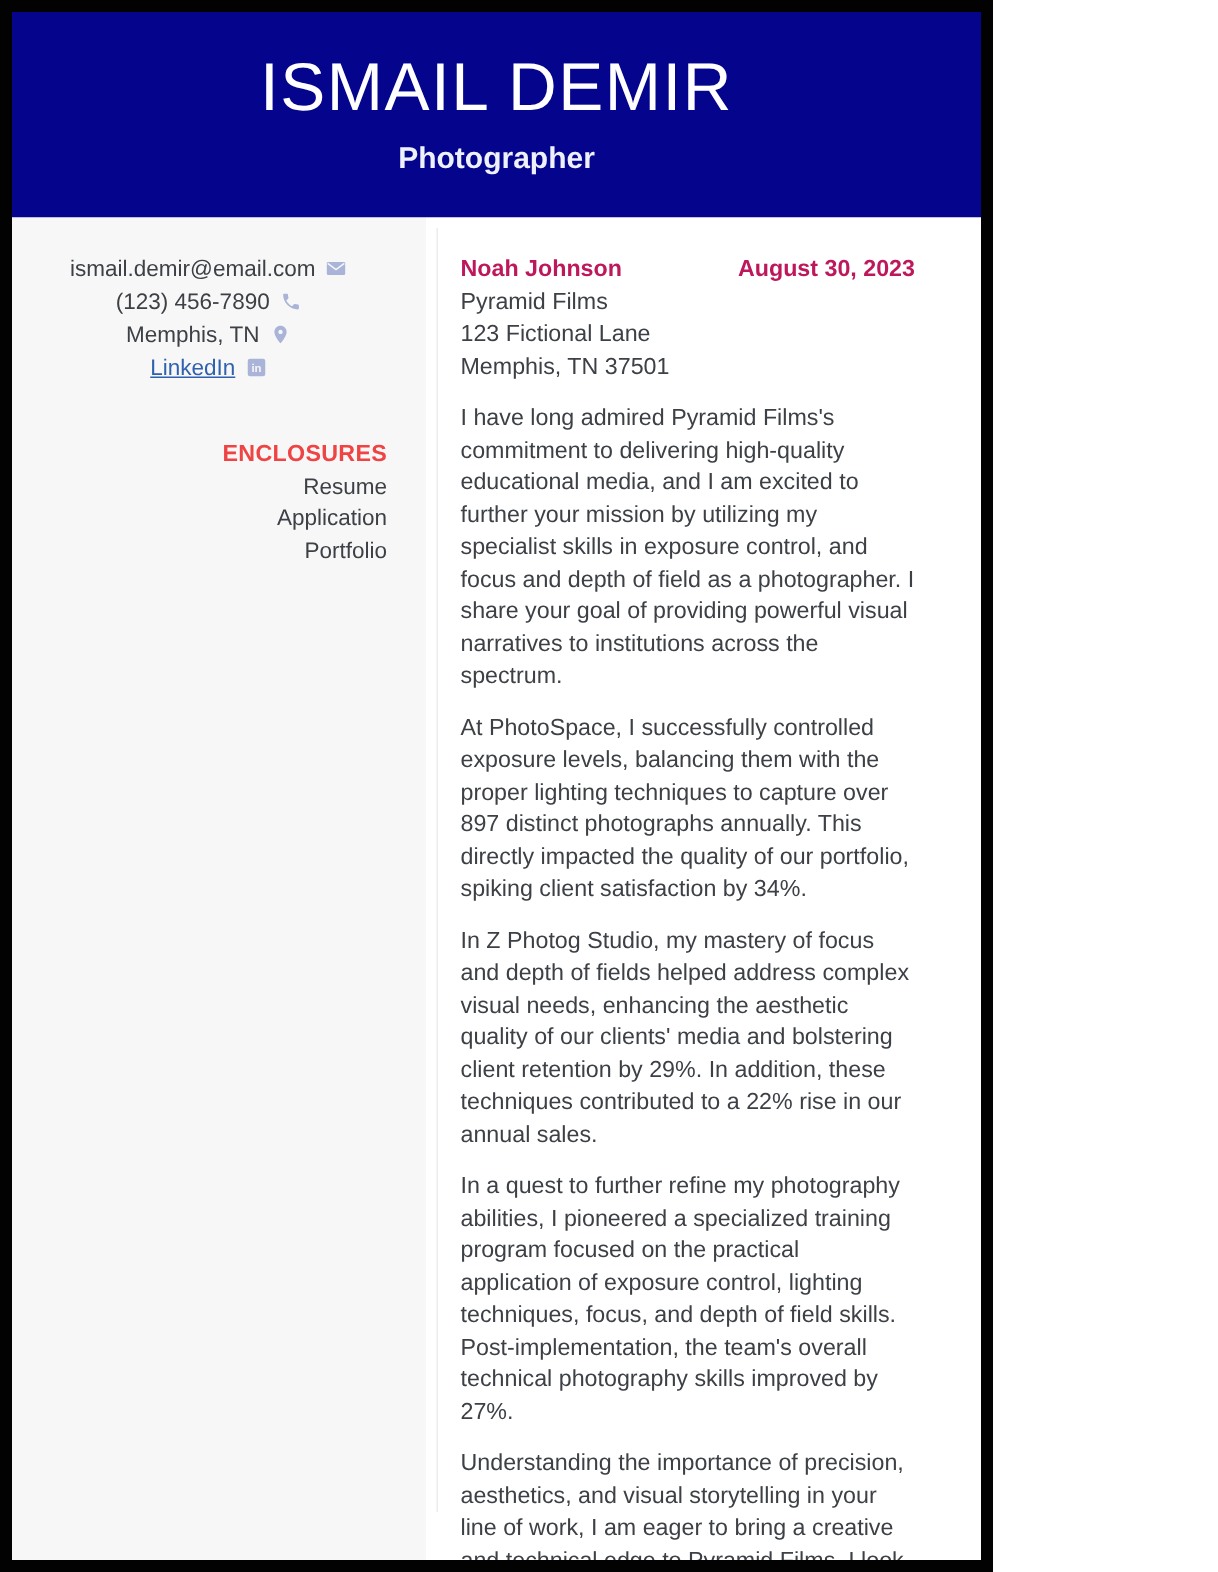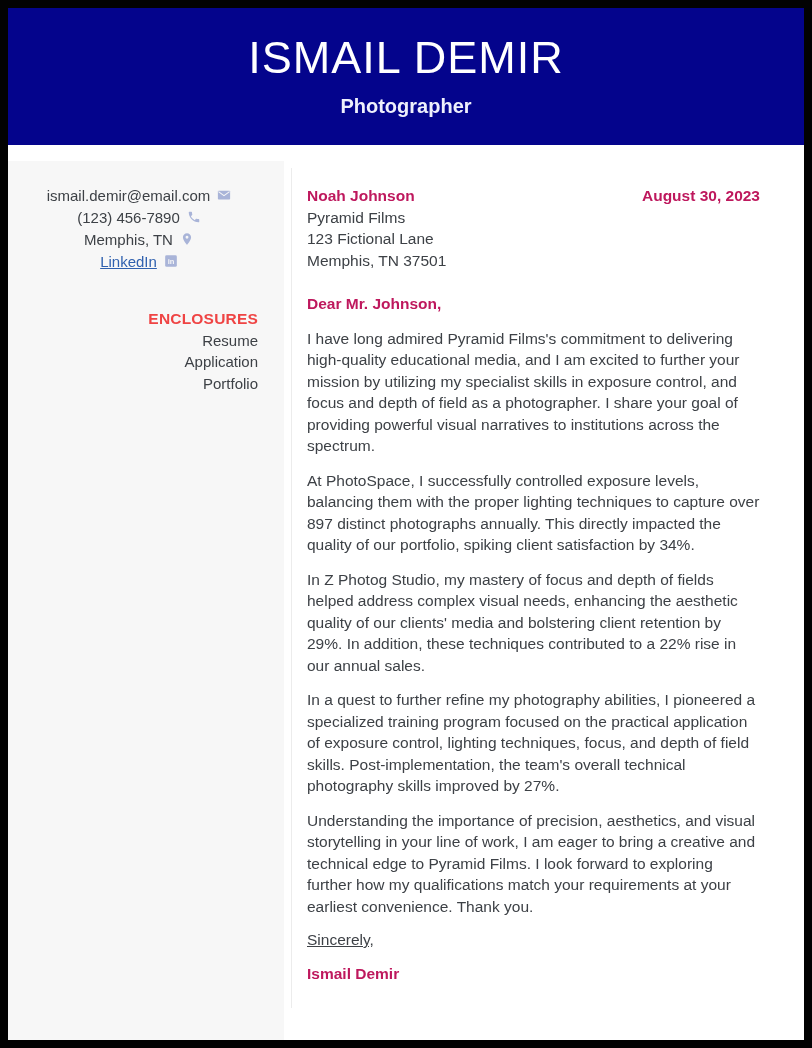--- a/index.html
+++ b/index.html
@@ -1,27 +1,26 @@
 <!DOCTYPE html>
 <html style="--header-bg: #04048c; --sidebar-bg: #f7f7f7; --link-color: #3061af; --icon-color: #a9b4d8;"><head>
 <meta charset="utf-8">
 <style>
   html, body { margin: 0; padding: 0; background: #fff; }
   * { box-sizing: border-box; }
 
   .page {
-    width: 812px;
+    width: 662px;
     height: 1048px;
     border: 8px solid #020202;
     background: #fff;
     display: flex;
     flex-direction: column;
     font-family: "Liberation Sans", "DejaVu Sans", sans-serif;
     overflow: hidden;
-    gap: 16px;
   }
 
   
   .header {
     flex: none;
     height: 137px;
     background: var(--header-bg, #04048c);
     color: #ffffff;
     text-align: center;
     padding-top: 25px;
@@ -170,21 +169,20 @@
       <div class="letter-head">
         <div class="recipient">
           <div class="recipient-name">Noah Johnson</div>
           <div>Pyramid Films</div>
           <div>123 Fictional Lane</div>
           <div>Memphis, TN 37501</div>
         </div>
         <div class="letter-date">August 30, 2023</div>
       </div>
 
-      <div class="salutation">Dear Mr. Johnson,</div>
 
       <div class="letter-body">
           <p>I have long admired Pyramid Films's commitment to delivering high-quality educational media, and I am excited to further your mission by utilizing my specialist skills in exposure control, and focus and depth of field as a photographer. I share your goal of providing powerful visual narratives to institutions across the spectrum.</p>
           <p>At PhotoSpace, I successfully controlled exposure levels, balancing them with the proper lighting techniques to capture over 897 distinct photographs annually. This directly impacted the quality of our portfolio, spiking client satisfaction by 34%.</p>
           <p>In Z Photog Studio, my mastery of focus and depth of fields helped address complex visual needs, enhancing the aesthetic quality of our clients' media and bolstering client retention by 29%. In addition, these techniques contributed to a 22% rise in our annual sales.</p>
           <p>In a quest to further refine my photography abilities, I pioneered a specialized training program focused on the practical application of exposure control, lighting techniques, focus, and depth of field skills. Post-implementation, the team's overall technical photography skills improved by 27%.</p>
           <p>Understanding the importance of precision, aesthetics, and visual storytelling in your line of work, I am eager to bring a creative and technical edge to Pyramid Films.  I look forward to exploring further how my qualifications match your requirements at your earliest convenience. Thank you.</p>
         </div>
 
       <div class="closing">Sincerely,</div>

